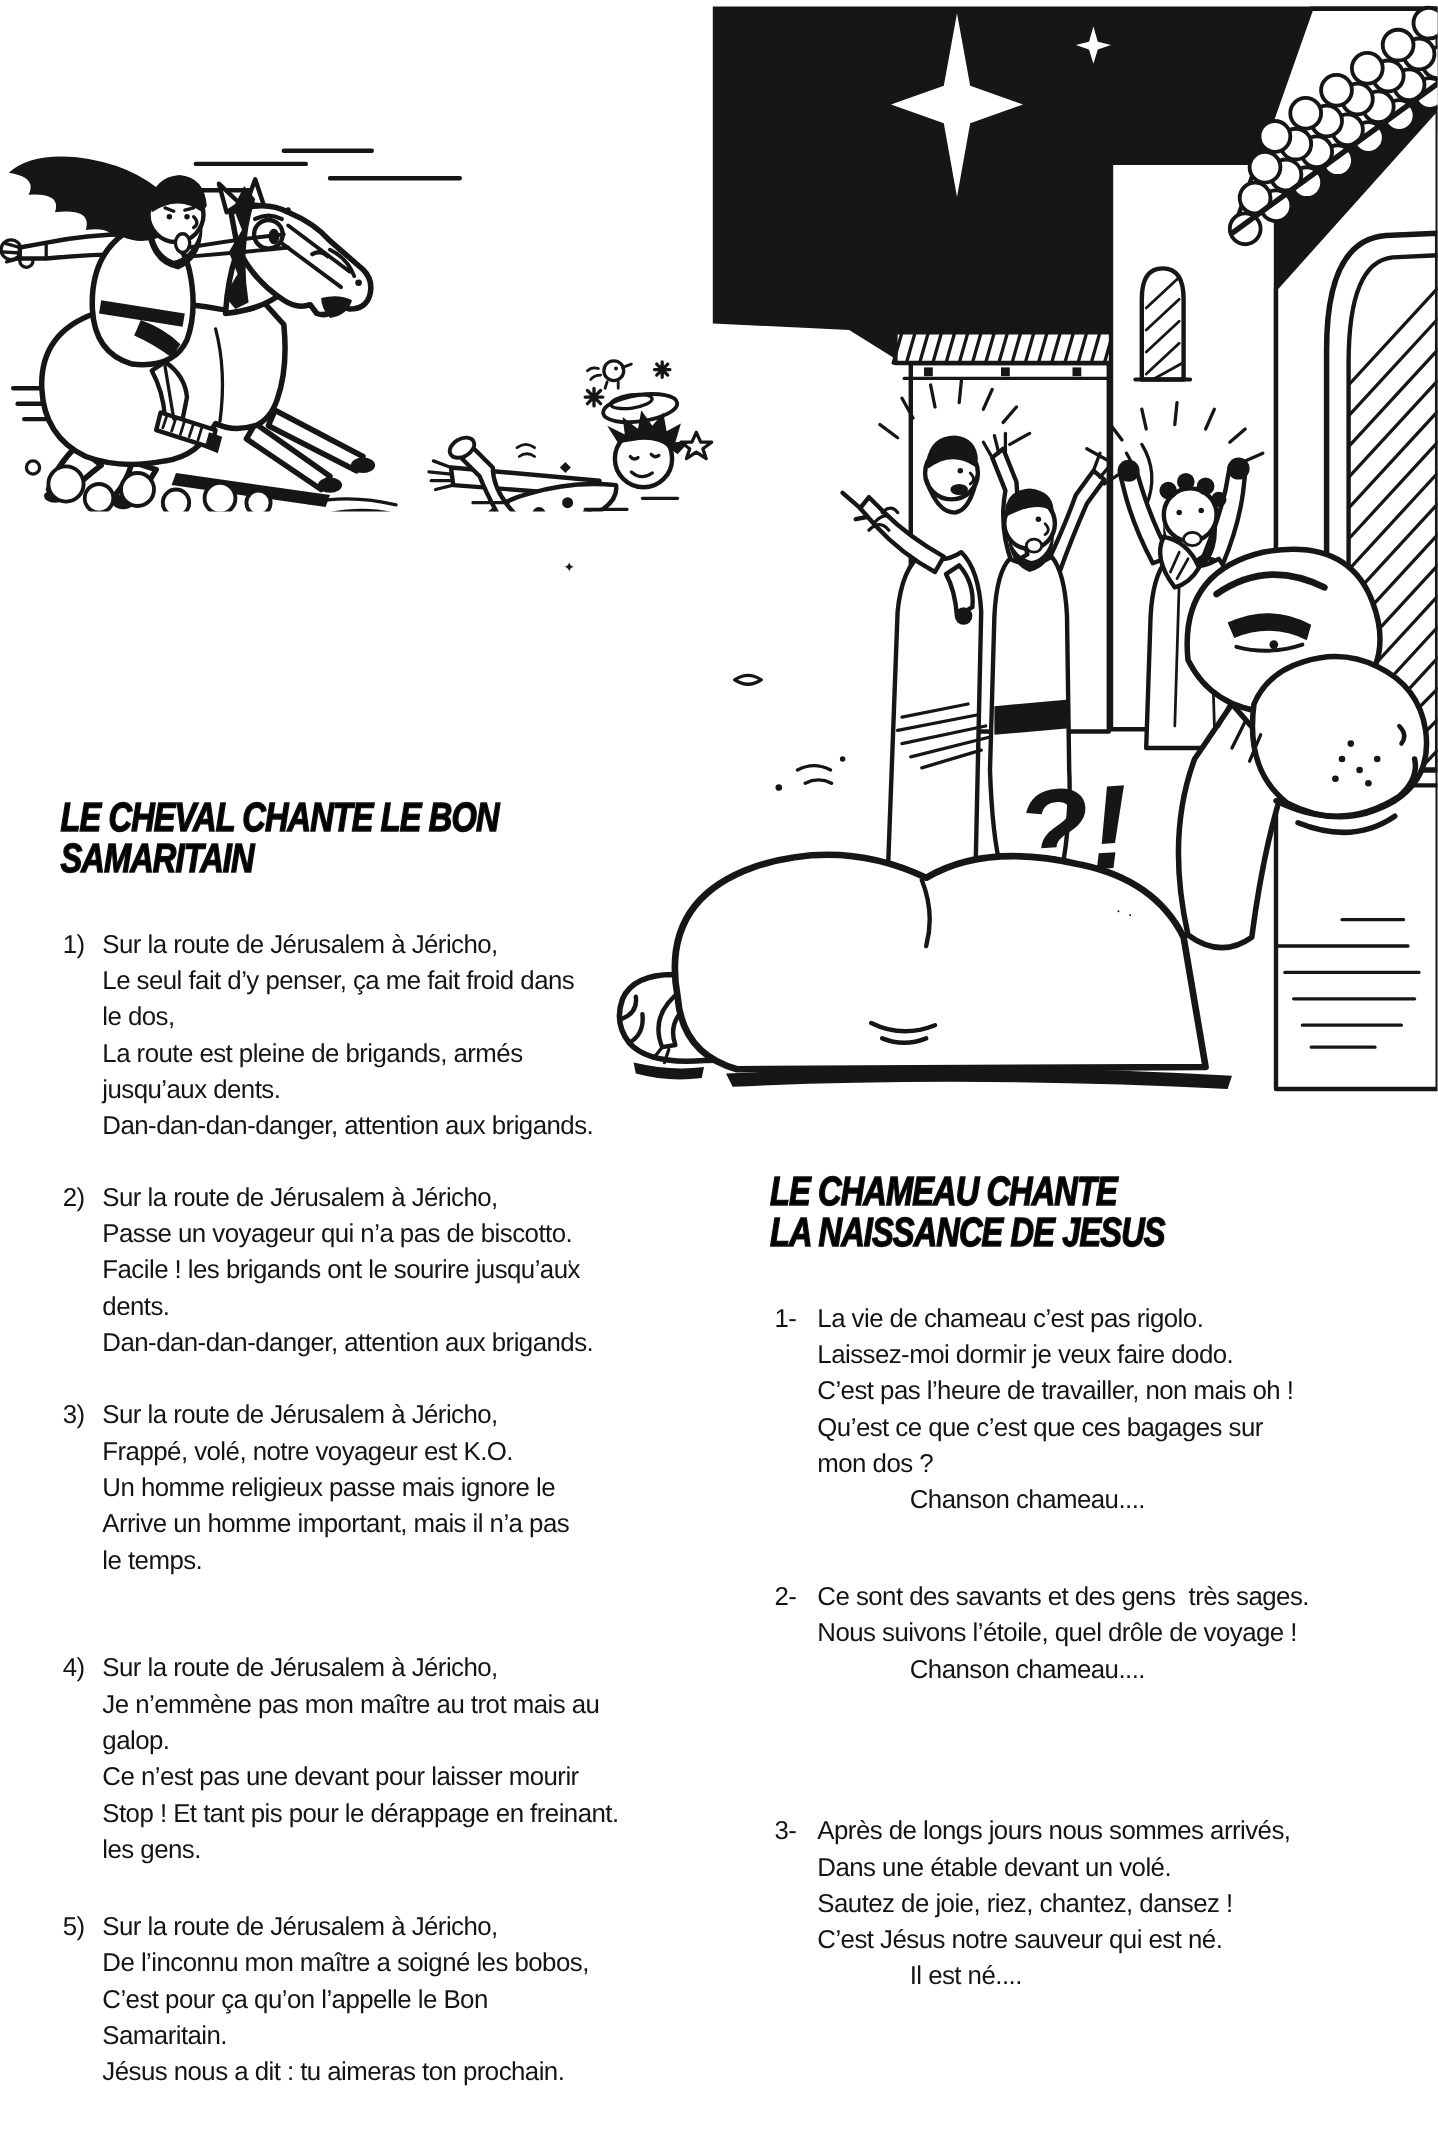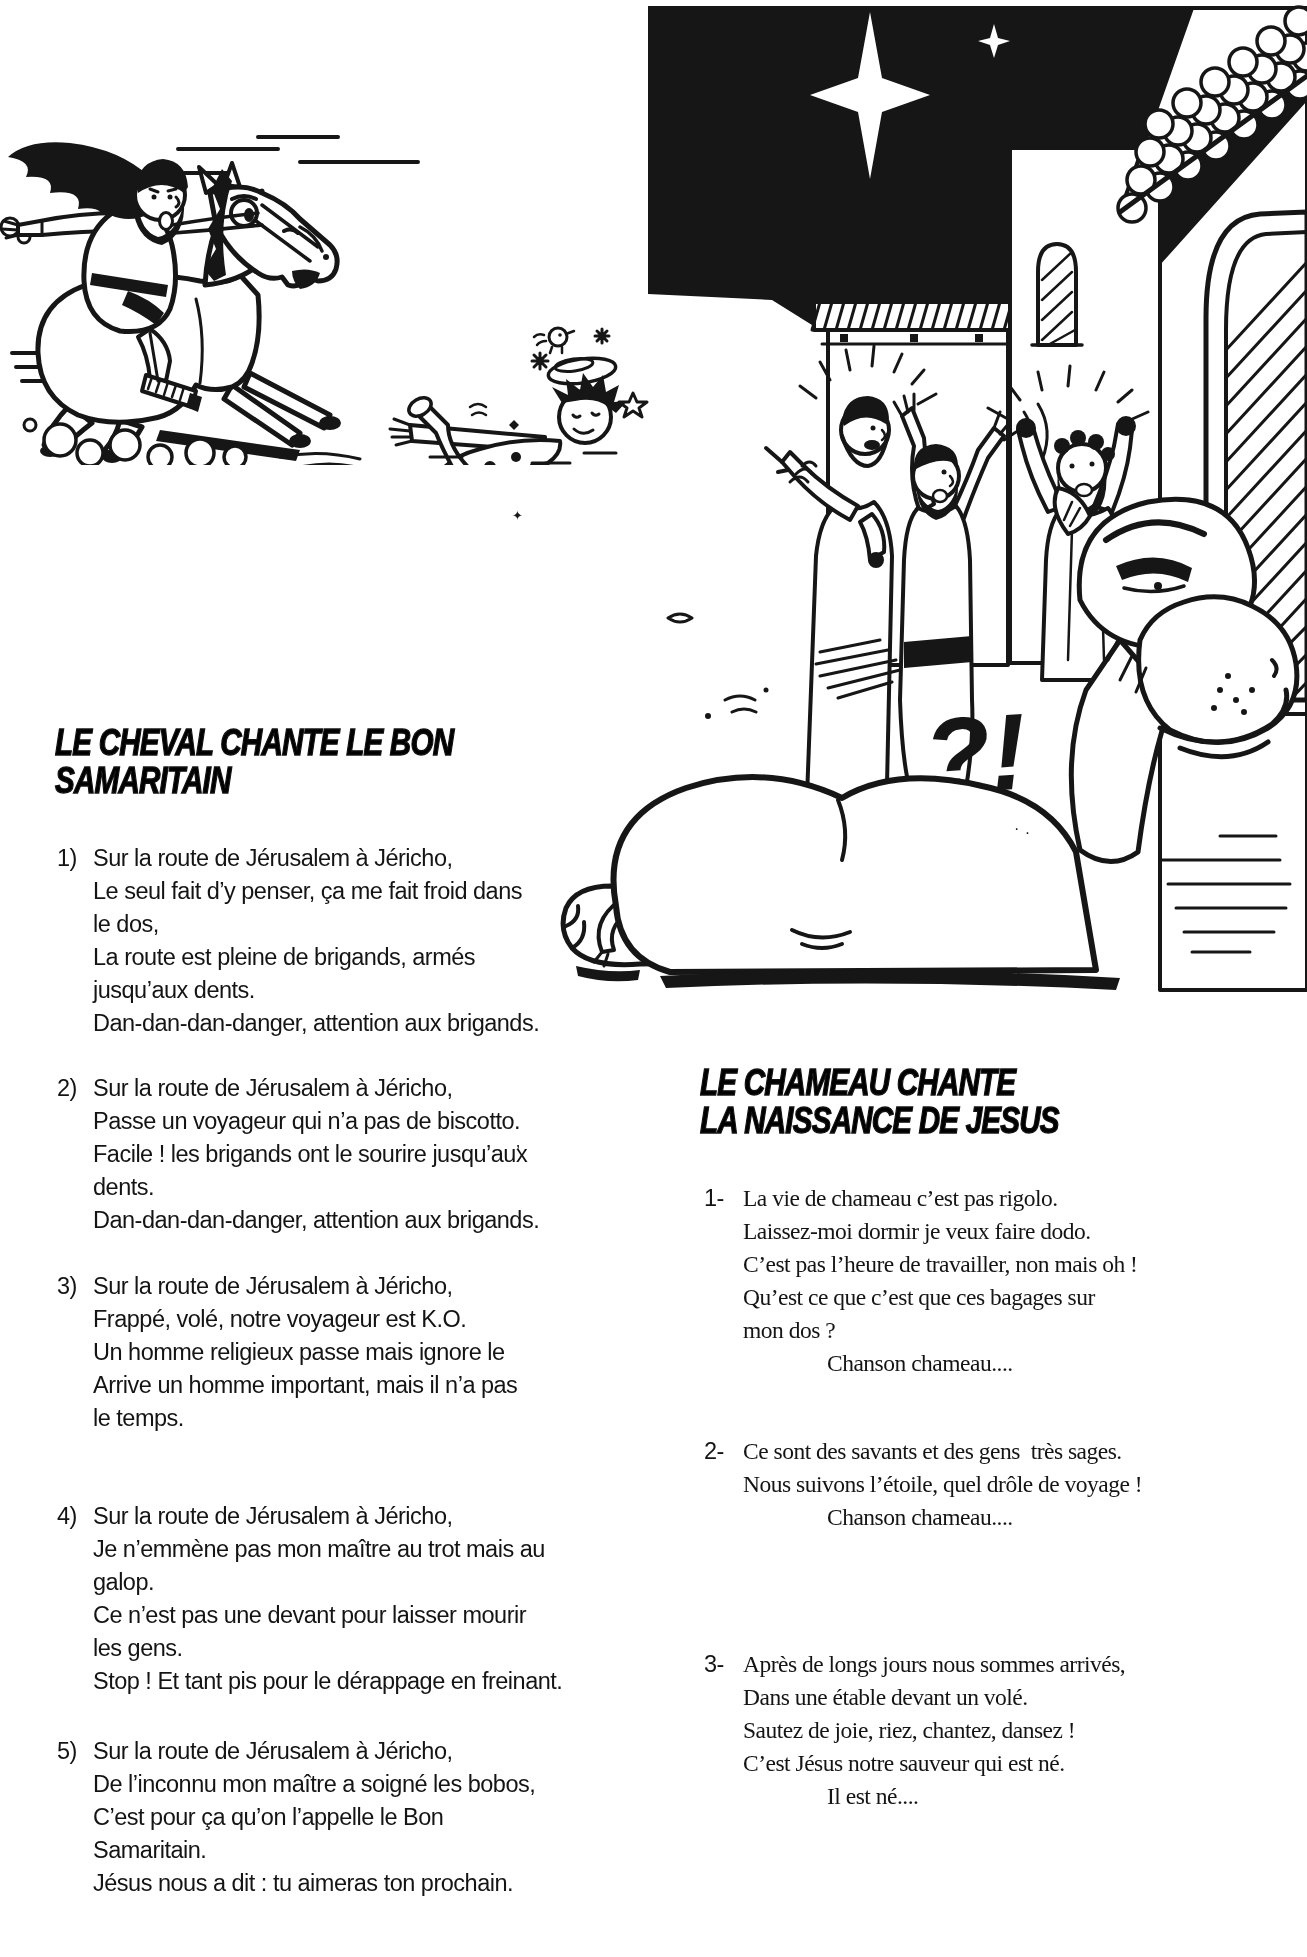--- a/index.html
+++ b/index.html
@@ -10,21 +10,21 @@
   }
   
   .song-title{position:absolute;font-weight:bold;font-size:37px;line-height:38px;
     letter-spacing:-1px;color:#000000;font-style:italic;}
   .song-title .tline{display:block;transform:scaleX(0.80);transform-origin:left top;
     -webkit-text-stroke:1.4px #111;white-space:pre;}
   
   .verse{position:absolute;font-size:23.5px;line-height:33px;letter-spacing:-0.5px;color:#141414;}
   .vnum{position:absolute;left:0;top:0;white-space:pre;}
   .vlines{margin-left:36px;}
-  .verse.right .vlines{margin-left:39px;font-family:Liberation Serif, serif;}
+  .verse.right .vlines{margin-left:39px;}
   .vline{white-space:pre-wrap;}
   .vline.refrain{padding-left:84px;}
   
   .speck{position:absolute;font-size:13px;color:#1a1a1a;}
   
   svg{position:absolute;display:block;}
   svg *{stroke-linecap:round;stroke-linejoin:round;}
   .ink{stroke:#161616;fill:none;}
   .inkf{fill:#161616;stroke:none;}
   .wht{fill:#ffffff;stroke:#161616;}
@@ -329,22 +329,22 @@
   </div>
 </div>
 
 <div class="verse" style="left:57px;top:1500px;width:540px;">
   <span class="vnum">4)</span>
   <div class="vlines">
     <div class="vline">Sur la route de Jérusalem à Jéricho,</div>
     <div class="vline">Je n’emmène pas mon maître au trot mais au</div>
     <div class="vline">galop.</div>
     <div class="vline">Ce n’est pas une devant pour laisser mourir</div>
+    <div class="vline">Stop ! Et tant pis pour le dérappage en freinant.</div>
     <div class="vline">les gens.</div>
-    <div class="vline">Stop ! Et tant pis pour le dérappage en freinant.</div>
   </div>
 </div>
 
 <div class="verse" style="left:57px;top:1735px;width:530px;">
   <span class="vnum">5)</span>
   <div class="vlines">
     <div class="vline">Sur la route de Jérusalem à Jéricho,</div>
     <div class="vline">De l’inconnu mon maître a soigné les bobos,</div>
     <div class="vline">C’est pour ça qu’on l’appelle le Bon</div>
     <div class="vline">Samaritain.</div>

